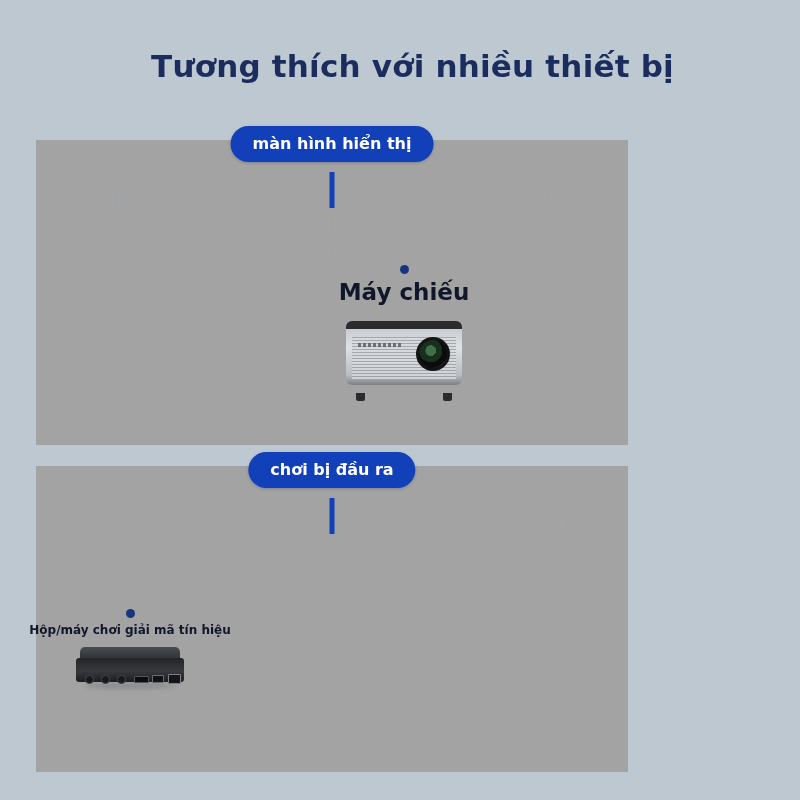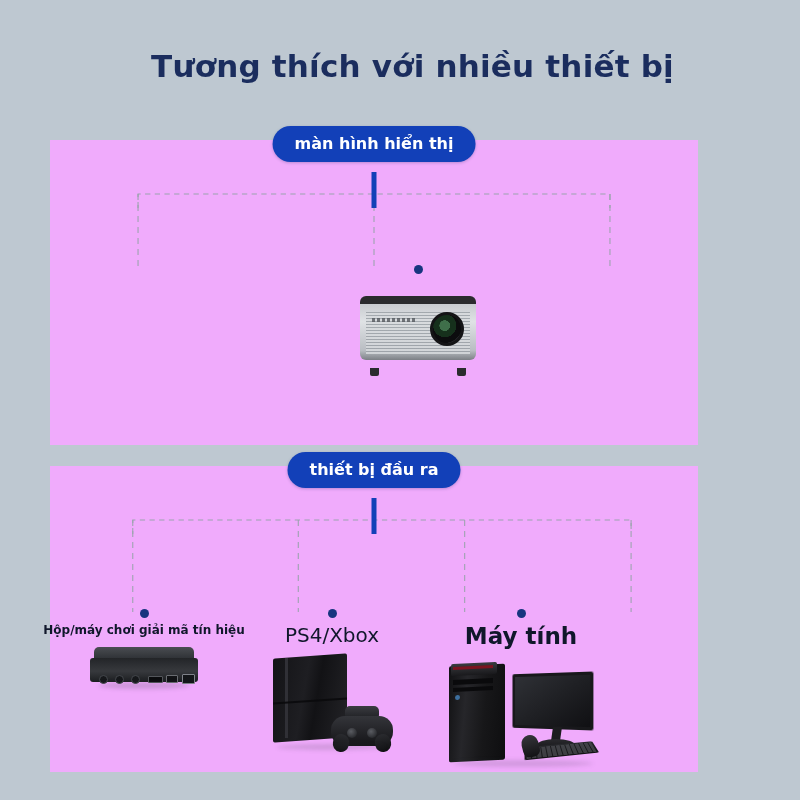--- a/index.html
+++ b/index.html
@@ -17,22 +17,22 @@
     text-align:center;
     font-size:31px;font-weight:700;
     letter-spacing:.2px;
     color:#1b2d5e;
     font-family:"DejaVu Sans","Liberation Sans",sans-serif;
     padding-left:25px;
   }
 
   
   .panel{
-    position:absolute;left:50px;width:648px;
-    background:#f0abfc;
+    position:absolute;left:36px;width:592px;
+    background:#a3a3a3;
   }
   #panel-display{top:140px;height:305px;}
   #panel-output{top:466px;height:306px;}
 
   
   .badge{
     position:absolute;left:50%;transform:translateX(-50%);
     top:-14px;
     background:#1240b8;
     color:#ffffff;
@@ -259,38 +259,39 @@
     <svg class="conn" viewBox="0 0 736 305" preserveAspectRatio="none">
       <path d="M 100 68 L 100 54 L 636 54 L 636 68" fill="none" stroke="#9aa3ad" stroke-width="1.2" stroke-dasharray="6 5"></path>
       <path d="M 100 54 L 100 128" fill="none" stroke="#9aa3ad" stroke-width="1.2" stroke-dasharray="6 5"></path>
       <path d="M 368 54 L 368 128" fill="none" stroke="#9aa3ad" stroke-width="1.2" stroke-dasharray="6 5"></path>
       <path d="M 636 54 L 636 128" fill="none" stroke="#9aa3ad" stroke-width="1.2" stroke-dasharray="6 5"></path>
     </svg>
 
 
     <div class="node" style="left:300px;top:125px;width:136px;">
       <div class="dot"></div>
+      <div class="node-label lbl-lg">Máy chiếu</div>
       <div class="art">
         <div class="proj">
           <div class="proj-body">
             <div class="proj-grill"></div>
             <div class="proj-logo"></div>
             <div class="proj-lens"></div>
           </div>
           <div class="proj-foot l"></div>
           <div class="proj-foot r"></div>
         </div>
       </div>
     </div>
 
   </div>
 
   <div class="panel" id="panel-output">
 
-    <div class="badge">thiết bị đầu ra</div>
+    <div class="badge">chơi bị đầu ra</div>
     <div class="badge-stem"></div>
 
     <svg class="conn" viewBox="0 0 736 306" preserveAspectRatio="none">
       <path d="M 94 68 L 94 54 L 660 54 L 660 68" fill="none" stroke="#9aa3ad" stroke-width="1.2" stroke-dasharray="6 5"></path>
       <path d="M 94 54 L 94 146" fill="none" stroke="#9aa3ad" stroke-width="1.2" stroke-dasharray="6 5"></path>
       <path d="M 282 54 L 282 146" fill="none" stroke="#9aa3ad" stroke-width="1.2" stroke-dasharray="6 5"></path>
       <path d="M 471 54 L 471 146" fill="none" stroke="#9aa3ad" stroke-width="1.2" stroke-dasharray="6 5"></path>
       <path d="M 660 54 L 660 146" fill="none" stroke="#9aa3ad" stroke-width="1.2" stroke-dasharray="6 5"></path>
     </svg>
 
@@ -306,61 +307,17 @@
             <div class="port p-round" style="left:41px;"></div>
             <div class="port p-hdmi" style="left:58px;top:18px;"></div>
             <div class="port p-usb" style="left:76px;top:17px;"></div>
             <div class="port p-lan" style="left:92px;top:16px;"></div>
           </div>
           <div class="stb-shadow"></div>
         </div>
       </div>
     </div>
 
-    <div class="node" style="left:214px;top:143px;width:136px;">
-      <div class="dot"></div>
-      <div class="node-label lbl-ps">PS4/Xbox</div>
-      <div class="art">
-        <div class="ps">
-          <div class="ps-box"></div>
-          <div class="ps-split"></div>
-          <div class="ps-line"></div>
-          <div class="pad">
-            <div class="pad-top"></div>
-            <div class="pad-body"></div>
-            <div class="pad-grip l"></div>
-            <div class="pad-grip r"></div>
-            <div class="pad-stick l"></div>
-            <div class="pad-stick r"></div>
-          </div>
-          <div class="ps-shadow"></div>
-        </div>
-      </div>
-    </div>
-
-    <div class="node" style="left:403px;top:143px;width:136px;">
-      <div class="dot"></div>
-      <div class="node-label lbl-lg">Máy tính</div>
-      <div class="art">
-        <div class="pc">
-          <div class="tower"></div>
-          <div class="tower-top"></div>
-          <div class="tower-red"></div>
-          <div class="tower-bay"></div>
-          <div class="tower-bay2"></div>
-          <div class="tower-led"></div>
-          <div class="pc-mon">
-              <div class="pc-mon-scr"></div>
-            </div>
-          <div class="pc-neck"></div>
-          <div class="pc-base"></div>
-          <div class="kb">
-              <div class="kb-keys"></div>
-            </div>
-          <div class="mouse"></div>
-          <div class="pc-shadow"></div>
-        </div>
-      </div>
-    </div>
+
 
   </div>
 
 </div>
 
 </body></html>

